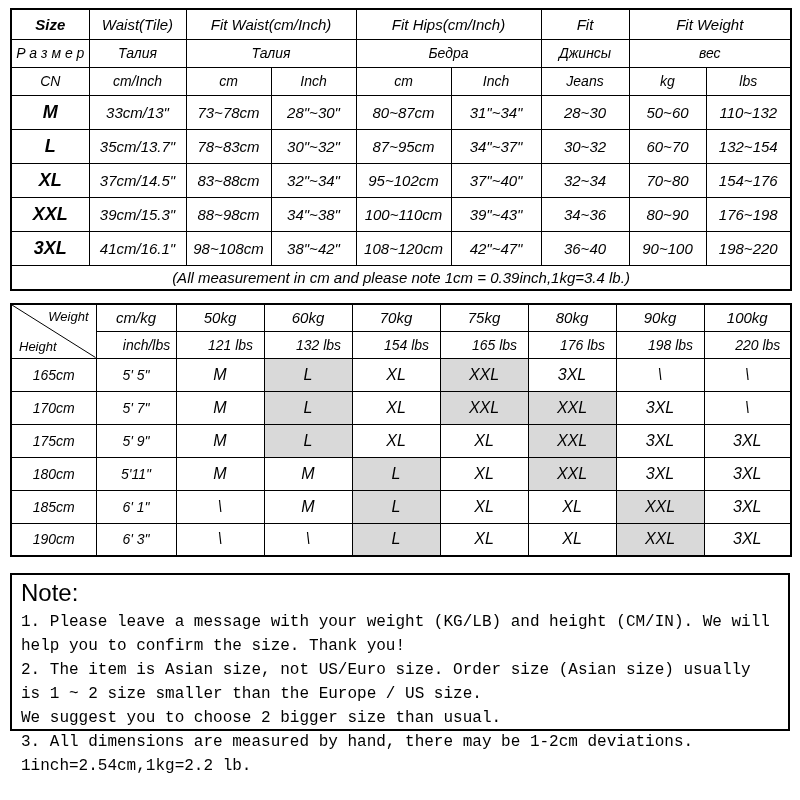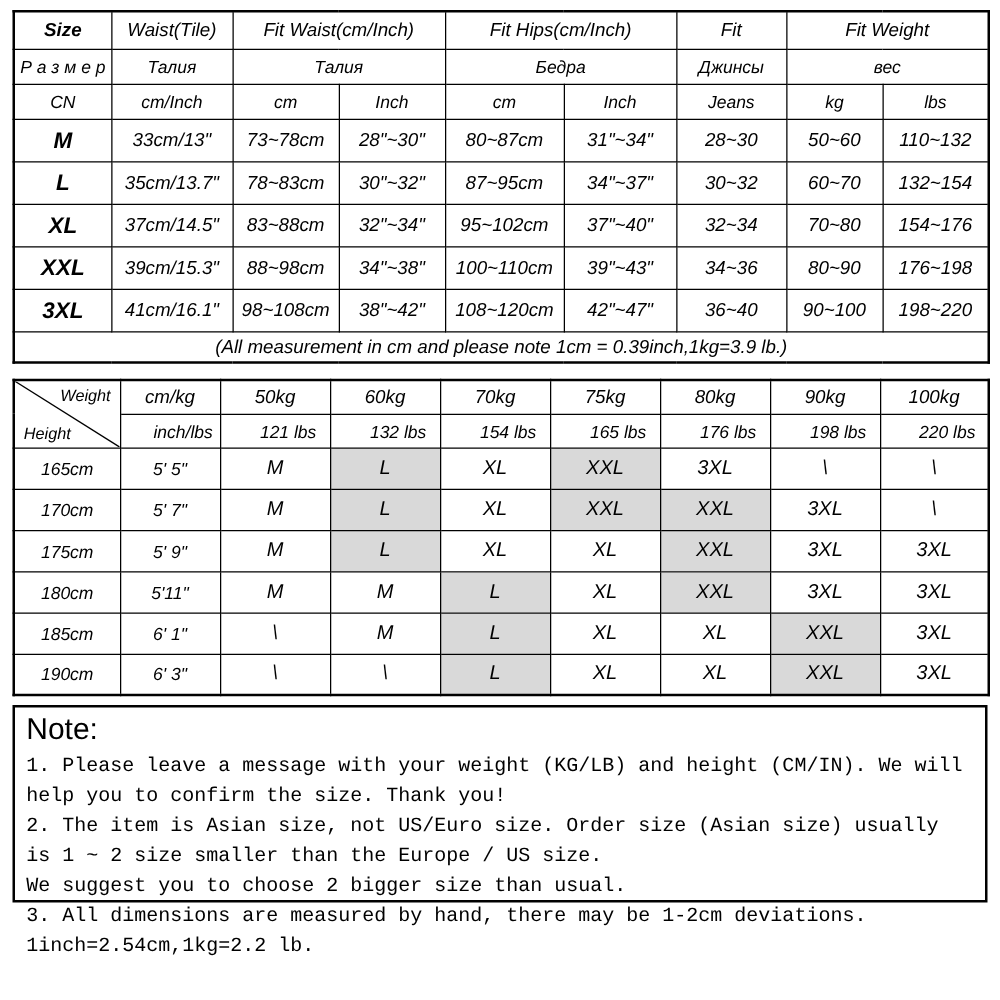--- a/index.html
+++ b/index.html
@@ -46,21 +46,21 @@
   .m-cell { font-size: 16px; }
   .height-cell { font-size: 14px; }
   .gray { background: #d9d9d9; }
 
   .corner { position: relative; }
   .diag { position: absolute; left: 0; top: 0; width: 100%; height: 100%; display: block; }
   .corner-top    { position: absolute; top: 4px;  right: 7px; font-size: 13px; font-style: italic; }
   .corner-bottom { position: absolute; bottom: 4px; left: 7px; font-size: 13px; font-style: italic; }
 
   .note-box {
-    border: 2px solid #000; margin-top: 7px;
+    border: 2px solid #000; margin-top: 16px;
     padding: 4px 9px 8px; height: 158px; background: #fff;
   }
   .note-heading { font-size: 24px; margin-bottom: 3px; }
   .note-line { font-size: 16px; line-height: 1.5; font-family: Liberation Mono, monospace; }
 </style>
 </head>
 <body>
 
 <div class="page">
 
@@ -154,21 +154,21 @@
           <td class="data-cell">41cm/16.1"</td>
           <td class="data-cell">98~108cm</td>
           <td class="data-cell">38"~42"</td>
           <td class="data-cell">108~120cm</td>
           <td class="data-cell">42"~47"</td>
           <td class="data-cell">36~40</td>
           <td class="data-cell">90~100</td>
           <td class="data-cell">198~220</td>
         </tr>
         <tr class="nr">
-          <td colspan="9" class="note-cell">(All measurement in cm and please note 1cm = 0.39inch,1kg=3.9 lb.)</td>
+          <td colspan="9" class="note-cell">(All measurement in cm and please note 1cm = 0.39inch,1kg=3.4 lb.)</td>
         </tr>
       </tbody>
   </table>
 
   <table class="tbl matrix" id="matrix-table">
     <colgroup>
       <col style="width:85px">
         <col style="width:80px">
       <col style="width:88px">
         <col style="width:88px">

